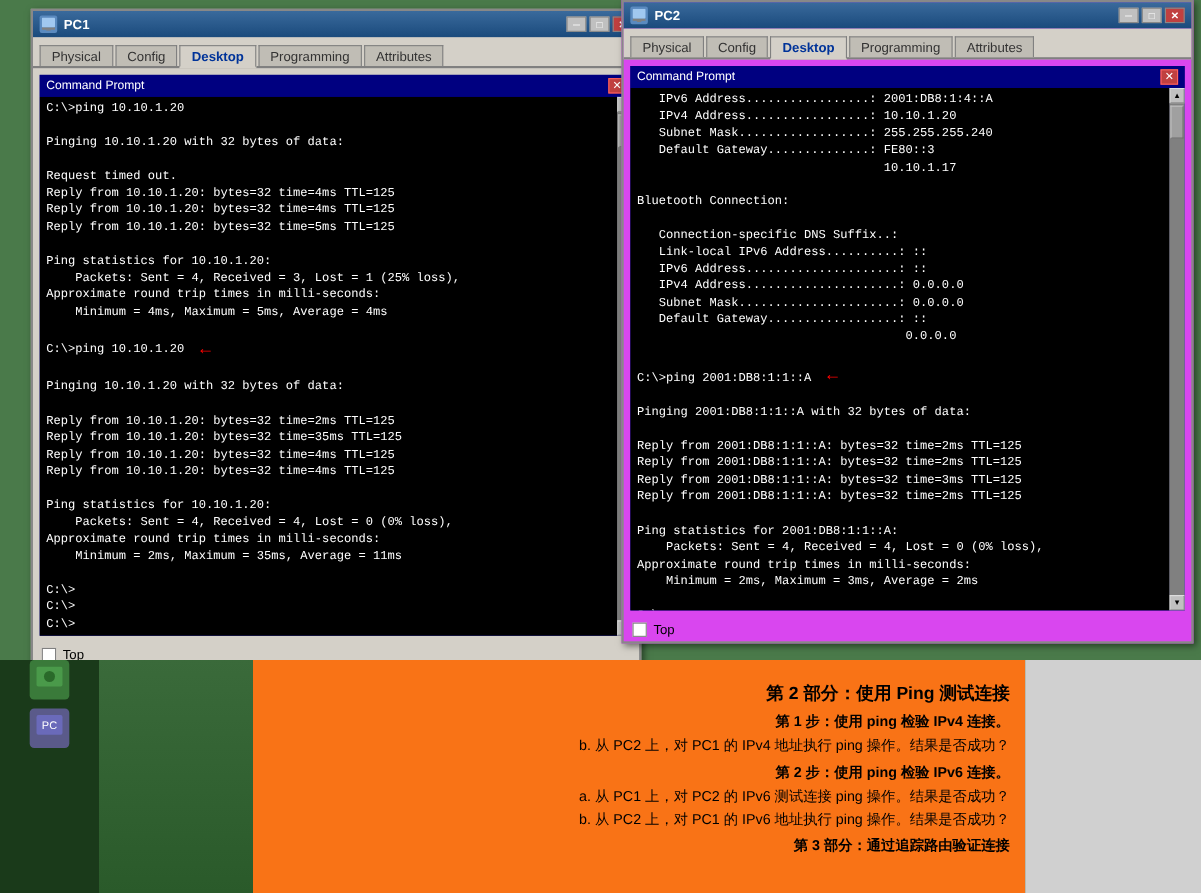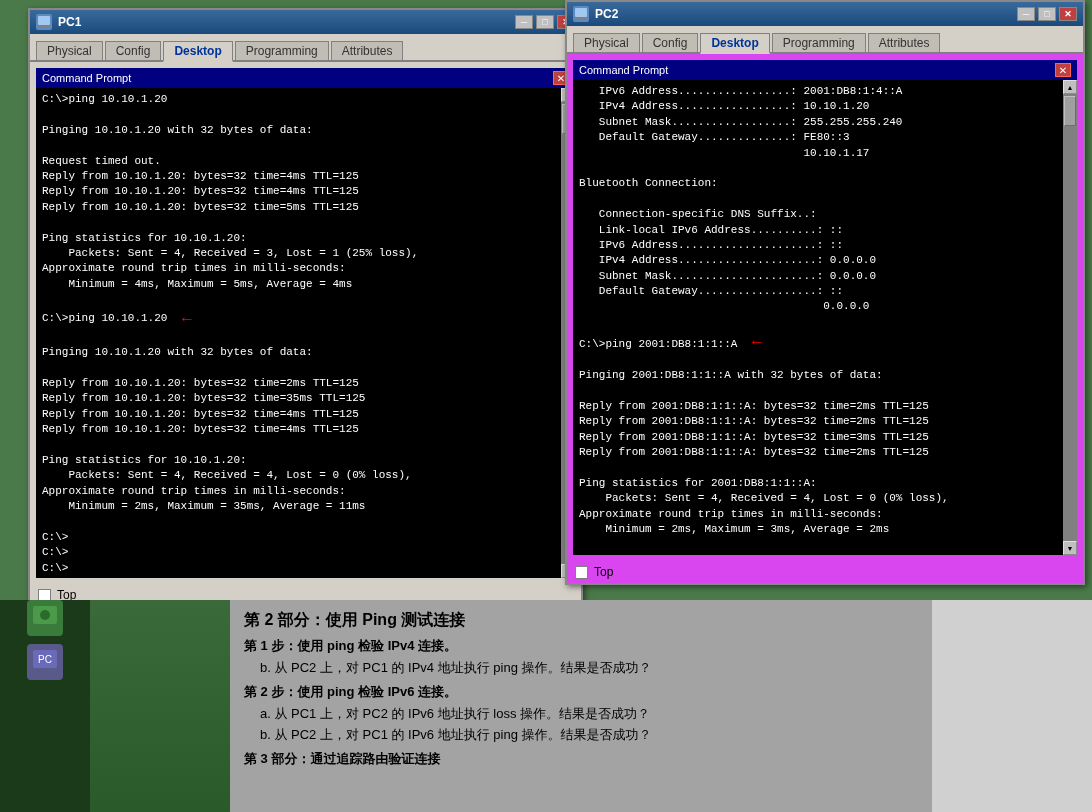--- a/index.html
+++ b/index.html
@@ -22,24 +22,25 @@
       background: linear-gradient(180deg, #3a6a3a 0%, #2a5a2a 100%);
     }
 
     
     .instruction-panel {
       position: absolute;
       top: 600px;
       left: 230px;
       right: 160px;
       bottom: 0;
-      background: #a3a3a3;
-      padding: 10px 14px;
+      background: #f97316;
+      padding: 20px 14px;
       font-size: 13px;
       overflow: hidden;
+      text-align: right;
     }
 
     .instruction-panel h2 {
       font-size: 16px;
       font-weight: bold;
       margin-bottom: 6px;
     }
 
     .instruction-panel h3 {
       font-size: 13px;
@@ -452,18 +453,18 @@
         <text x="12" y="13" text-anchor="middle" fill="white" font-size="10">PC</text>
       </svg>
   </div>
 </div>
 
 <div class="instruction-panel">
   <h2>第 2 部分：使用 Ping 测试连接</h2>
   <h3>第 1 步：使用 ping 检验 IPv4 连接。</h3>
   <p>b. 从 PC2 上，对 PC1 的 IPv4 地址执行 ping 操作。结果是否成功？</p>
   <h3 style="margin-top:6px;">第 2 步：使用 ping 检验 IPv6 连接。</h3>
-  <p>a. 从 PC1 上，对 PC2 的 IPv6 地址执行 loss 操作。结果是否成功？</p>
+  <p>a. 从 PC1 上，对 PC2 的 IPv6 测试连接 ping 操作。结果是否成功？</p>
   <p>b. 从 PC2 上，对 PC1 的 IPv6 地址执行 ping 操作。结果是否成功？</p>
   <h3 style="margin-top:6px;">第 3 部分：通过追踪路由验证连接</h3>
 </div>
 
 <div class="right-panel"></div>
 
 </body></html>

